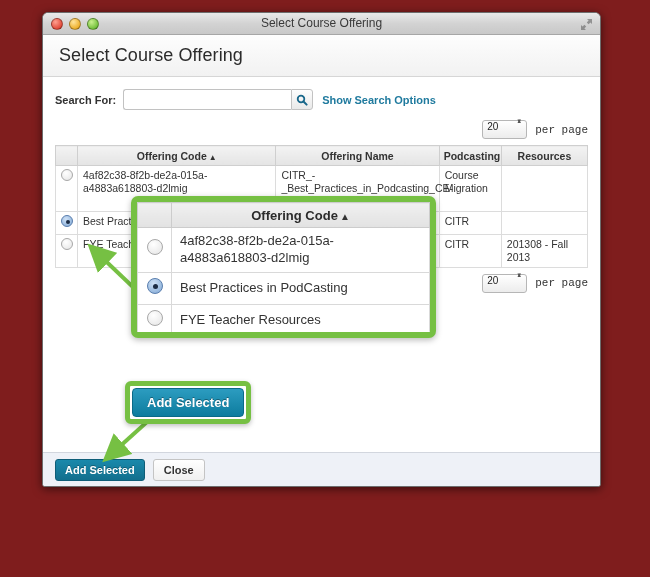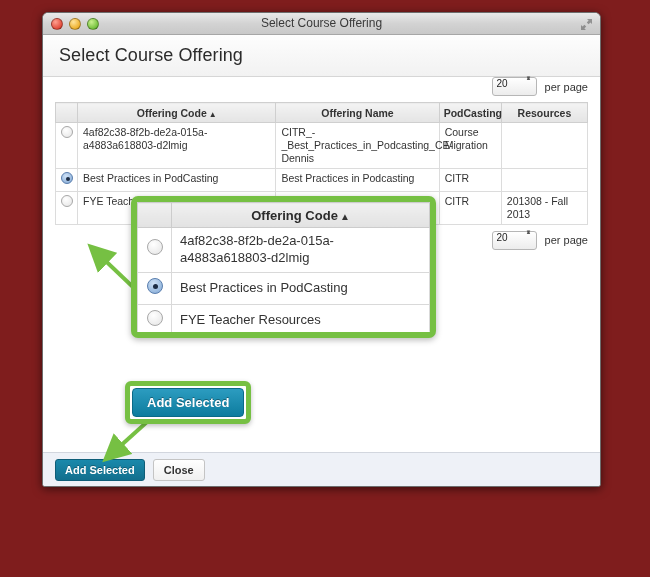--- a/index.html
+++ b/index.html
@@ -88,21 +88,21 @@
   .perpage-row { display: flex; justify-content: flex-end; align-items: center; padding-bottom: 6px; }
   .select {
     display: inline-flex; justify-content: space-between;
     width: 45px; height: 19px;
     border: 1px solid #b6b6b6; border-radius: 3px;
     background: linear-gradient(to bottom, #ffffff, #ececec);
     font-size: 10px; color: #222; padding: 0 4px;
     cursor: pointer;
   }
   .stepper { display:flex; flex-direction:column; line-height:0; color:#555; font-size:6px; }
-  .perpage-label { font-size: 11px; color: #333; margin-left: 8px; }
+  .perpage-label { font-size: 11px; color: #333; margin-left: 8px; font-family: Liberation Mono, monospace; }
 
   
   table.grid { border-collapse: collapse; width: 100%; table-layout: fixed; }
   table.grid th {
     background: linear-gradient(to bottom, #f3f3f3, #e4e4e4);
     border: 1px solid #cfcfcf;
     font-size: 10.5px; font-weight: bold; color: #333;
     height: 20px; text-align: center; padding: 0 4px;
   }
   table.grid td {
@@ -214,20 +214,33 @@
         <path d="M6 12 L1 12 L1 7 L2.6 8.6 L4.4 6.8 L6.2 8.6 L4.4 10.4 Z" fill="#5a5a5a"></path>
       </svg>
     </div>
 
     <div class="pagehead">
       <h1>Select Course Offering</h1>
     </div>
 
     <div class="body">
 
+      <div class="searchrow">
+        <span class="searchlabel">Search For:</span>
+        <span class="searchbox">
+          <input class="searchinput" type="text" value="" style="">
+          <button class="searchbtn">
+            <svg width="12" height="12" viewBox="0 0 12 12">
+              <circle cx="5" cy="5" r="3.3" fill="none" stroke="#18678a" stroke-width="1.8"></circle>
+              <line x1="7.5" y1="7.5" x2="10.6" y2="10.6" stroke="#18678a" stroke-width="2" stroke-linecap="round"></line>
+            </svg>
+          </button>
+        </span>
+        <span class="sslink">Show Search Options</span>
+      </div>
 
       <div class="perpage-row">
         <span class="select">
           <span>20</span>
           <span class="stepper">▲<br>▼</span>
         </span>
         <span class="perpage-label">per page</span>
       </div>
 
       <table class="grid">
@@ -238,21 +251,21 @@
           <col style="width:62px">
             <col style="width:86px">
         </colgroup>
         <thead>
           <tr>
             <th></th>
             <th>
               <span>Offering Code</span><span class="sortcaret">▲</span>
             </th>
             <th>Offering Name</th>
-            <th>PodCasting</th>
+            <th>Podcasting</th>
             <th>Resources</th>
           </tr>
         </thead>
         <tbody>
           <tr style="height:30px">
             <td class="radio-cell"><span class="radio"></span></td>
             <td>4af82c38-8f2b-de2a-015a-a4883a618803-d2lmig</td>
             <td>CITR_-_Best_Practices_in_Podcasting_CE-Dennis</td>
             <td>Course Migration</td>
             <td></td>

